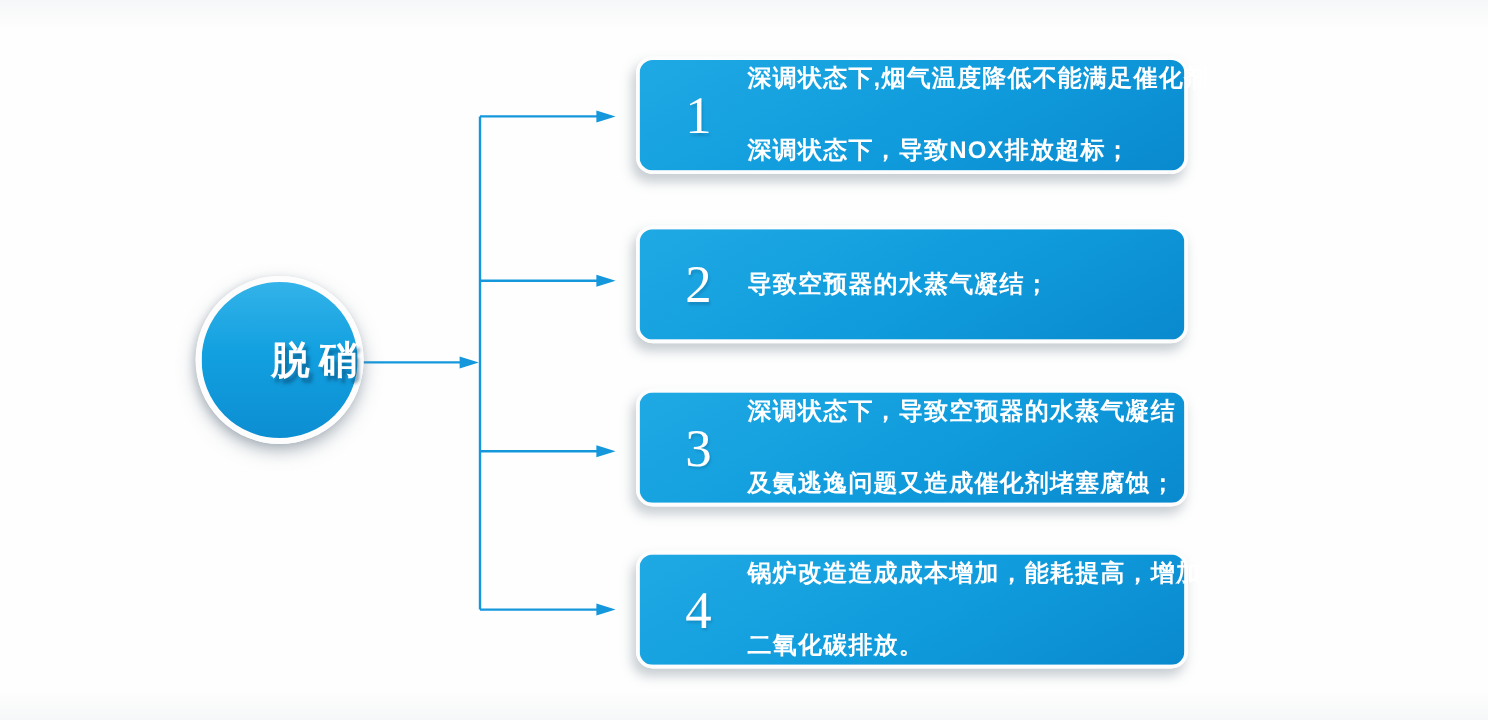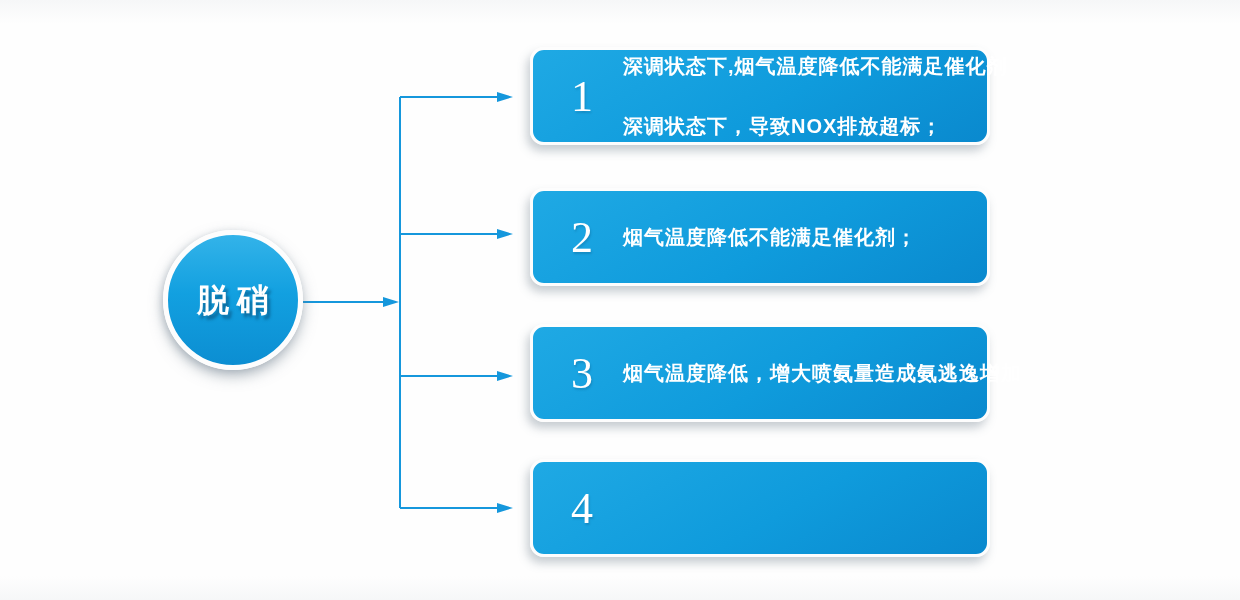--- a/index.html
+++ b/index.html
@@ -27,21 +27,21 @@
   }
   .connector-line{stroke:var(--connector);stroke-width:2;fill:none;}
   .arrowhead{fill:var(--connector);stroke:none;}
 
   .hub{
     position:absolute;left:163px;top:230px;width:140px;height:140px;
     border-radius:50%;
     background:linear-gradient(180deg,#33b3e9 0%,#12a0e0 45%,#0c8ed2 100%);
     border:5px solid #fdfdfd;
     box-shadow:0 6px 14px rgba(110,125,140,.5), -2px 2px 6px rgba(120,135,150,.25);
-    display:flex;flex-direction:column;align-items:center;justify-content:center;
+    display:flex;flex-direction:column;align-items:flex-end;justify-content:center;
   }
   .hub-line{
     display:block;
     color:var(--text-white);
     font-size:32px;font-weight:bold;
     line-height:40px;
     letter-spacing:8px;
     margin-right:-8px; 
     text-shadow:3px 4px 3px rgba(10,70,110,.55);
     white-space:nowrap;
@@ -108,29 +108,34 @@
     <div class="item-number">1</div>
     <div class="item-text">
       <span class="text-line">深调状态下,烟气温度降低不能满足催化剂</span>
       <span class="text-line">深调状态下，导致NOX排放超标；</span>
     </div>
   </div>
 
   <div class="item-box" style="top:188px">
     <div class="item-number">2</div>
     <div class="item-text">
-      <span class="text-line">烟气温度降低不能满足催化剂；</span>
+      <span class="text-line">导致空预器的水蒸气凝结；</span>
 
     </div>
   </div>
 
   <div class="item-box" style="top:324px">
     <div class="item-number">3</div>
     <div class="item-text">
-      <span class="text-line">烟气温度降低，增大喷氨量造成氨逃逸增加</span>
+      <span class="text-line">深调状态下，导致空预器的水蒸气凝结</span>
+      <span class="text-line">及氨逃逸问题又造成催化剂堵塞腐蚀；</span>
     </div>
   </div>
 
   <div class="item-box" style="top:459px">
     <div class="item-number">4</div>
+    <div class="item-text">
+      <span class="text-line">锅炉改造造成成本增加，能耗提高，增加</span>
+      <span class="text-line">二氧化碳排放。</span>
+    </div>
   </div>
 
 </div>
 
 </body></html>

